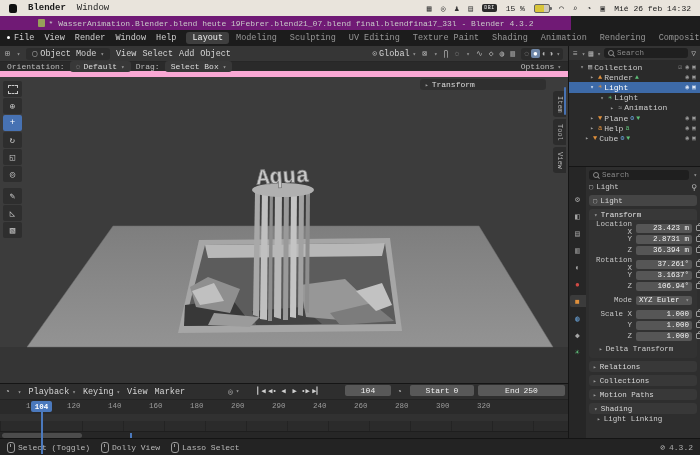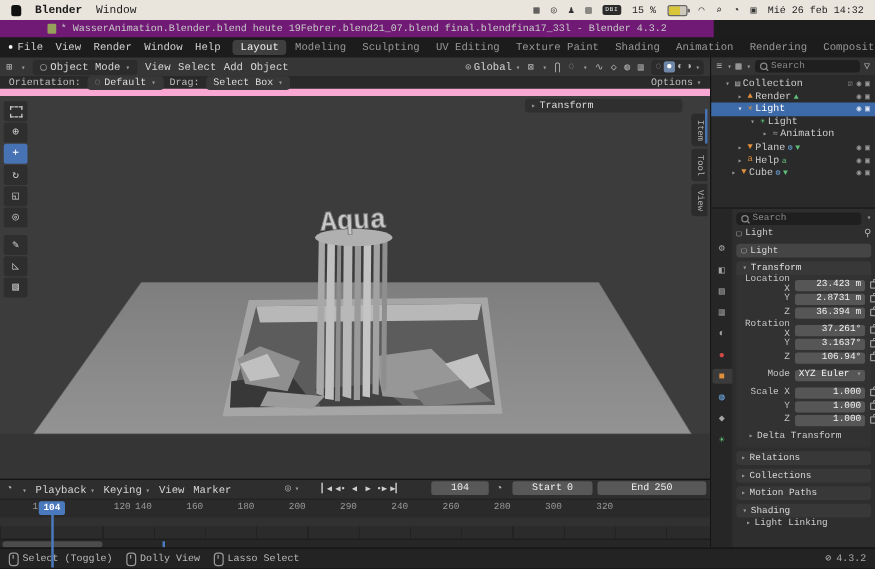--- a/index.html
+++ b/index.html
@@ -552,21 +552,21 @@
         <span>Start</span>
           <span>0</span>
       </span>
       <span class="tl-ab fld" style="left:478px;width:87px;">
         <span>End</span>
           <span>250</span>
       </span>
     </div>
     <div id="tl-ruler">
       <span class="rlab" style="left:26px;">100</span>
-      <span class="rlab" style="left:67px;margin-left:24px;">120</span>
+      <span class="rlab" style="left:67px;">120</span>
       <span class="rlab" style="left:108px;">140</span>
       <span class="rlab" style="left:149px;">160</span>
       <span class="rlab" style="left:190px;">180</span>
       <span class="rlab" style="left:231px;">200</span>
       <span class="rlab" style="left:272px;">290</span>
       <span class="rlab" style="left:313px;">240</span>
       <span class="rlab" style="left:354px;">260</span>
       <span class="rlab" style="left:395px;">280</span>
       <span class="rlab" style="left:436px;">300</span>
       <span class="rlab" style="left:477px;">320</span>

